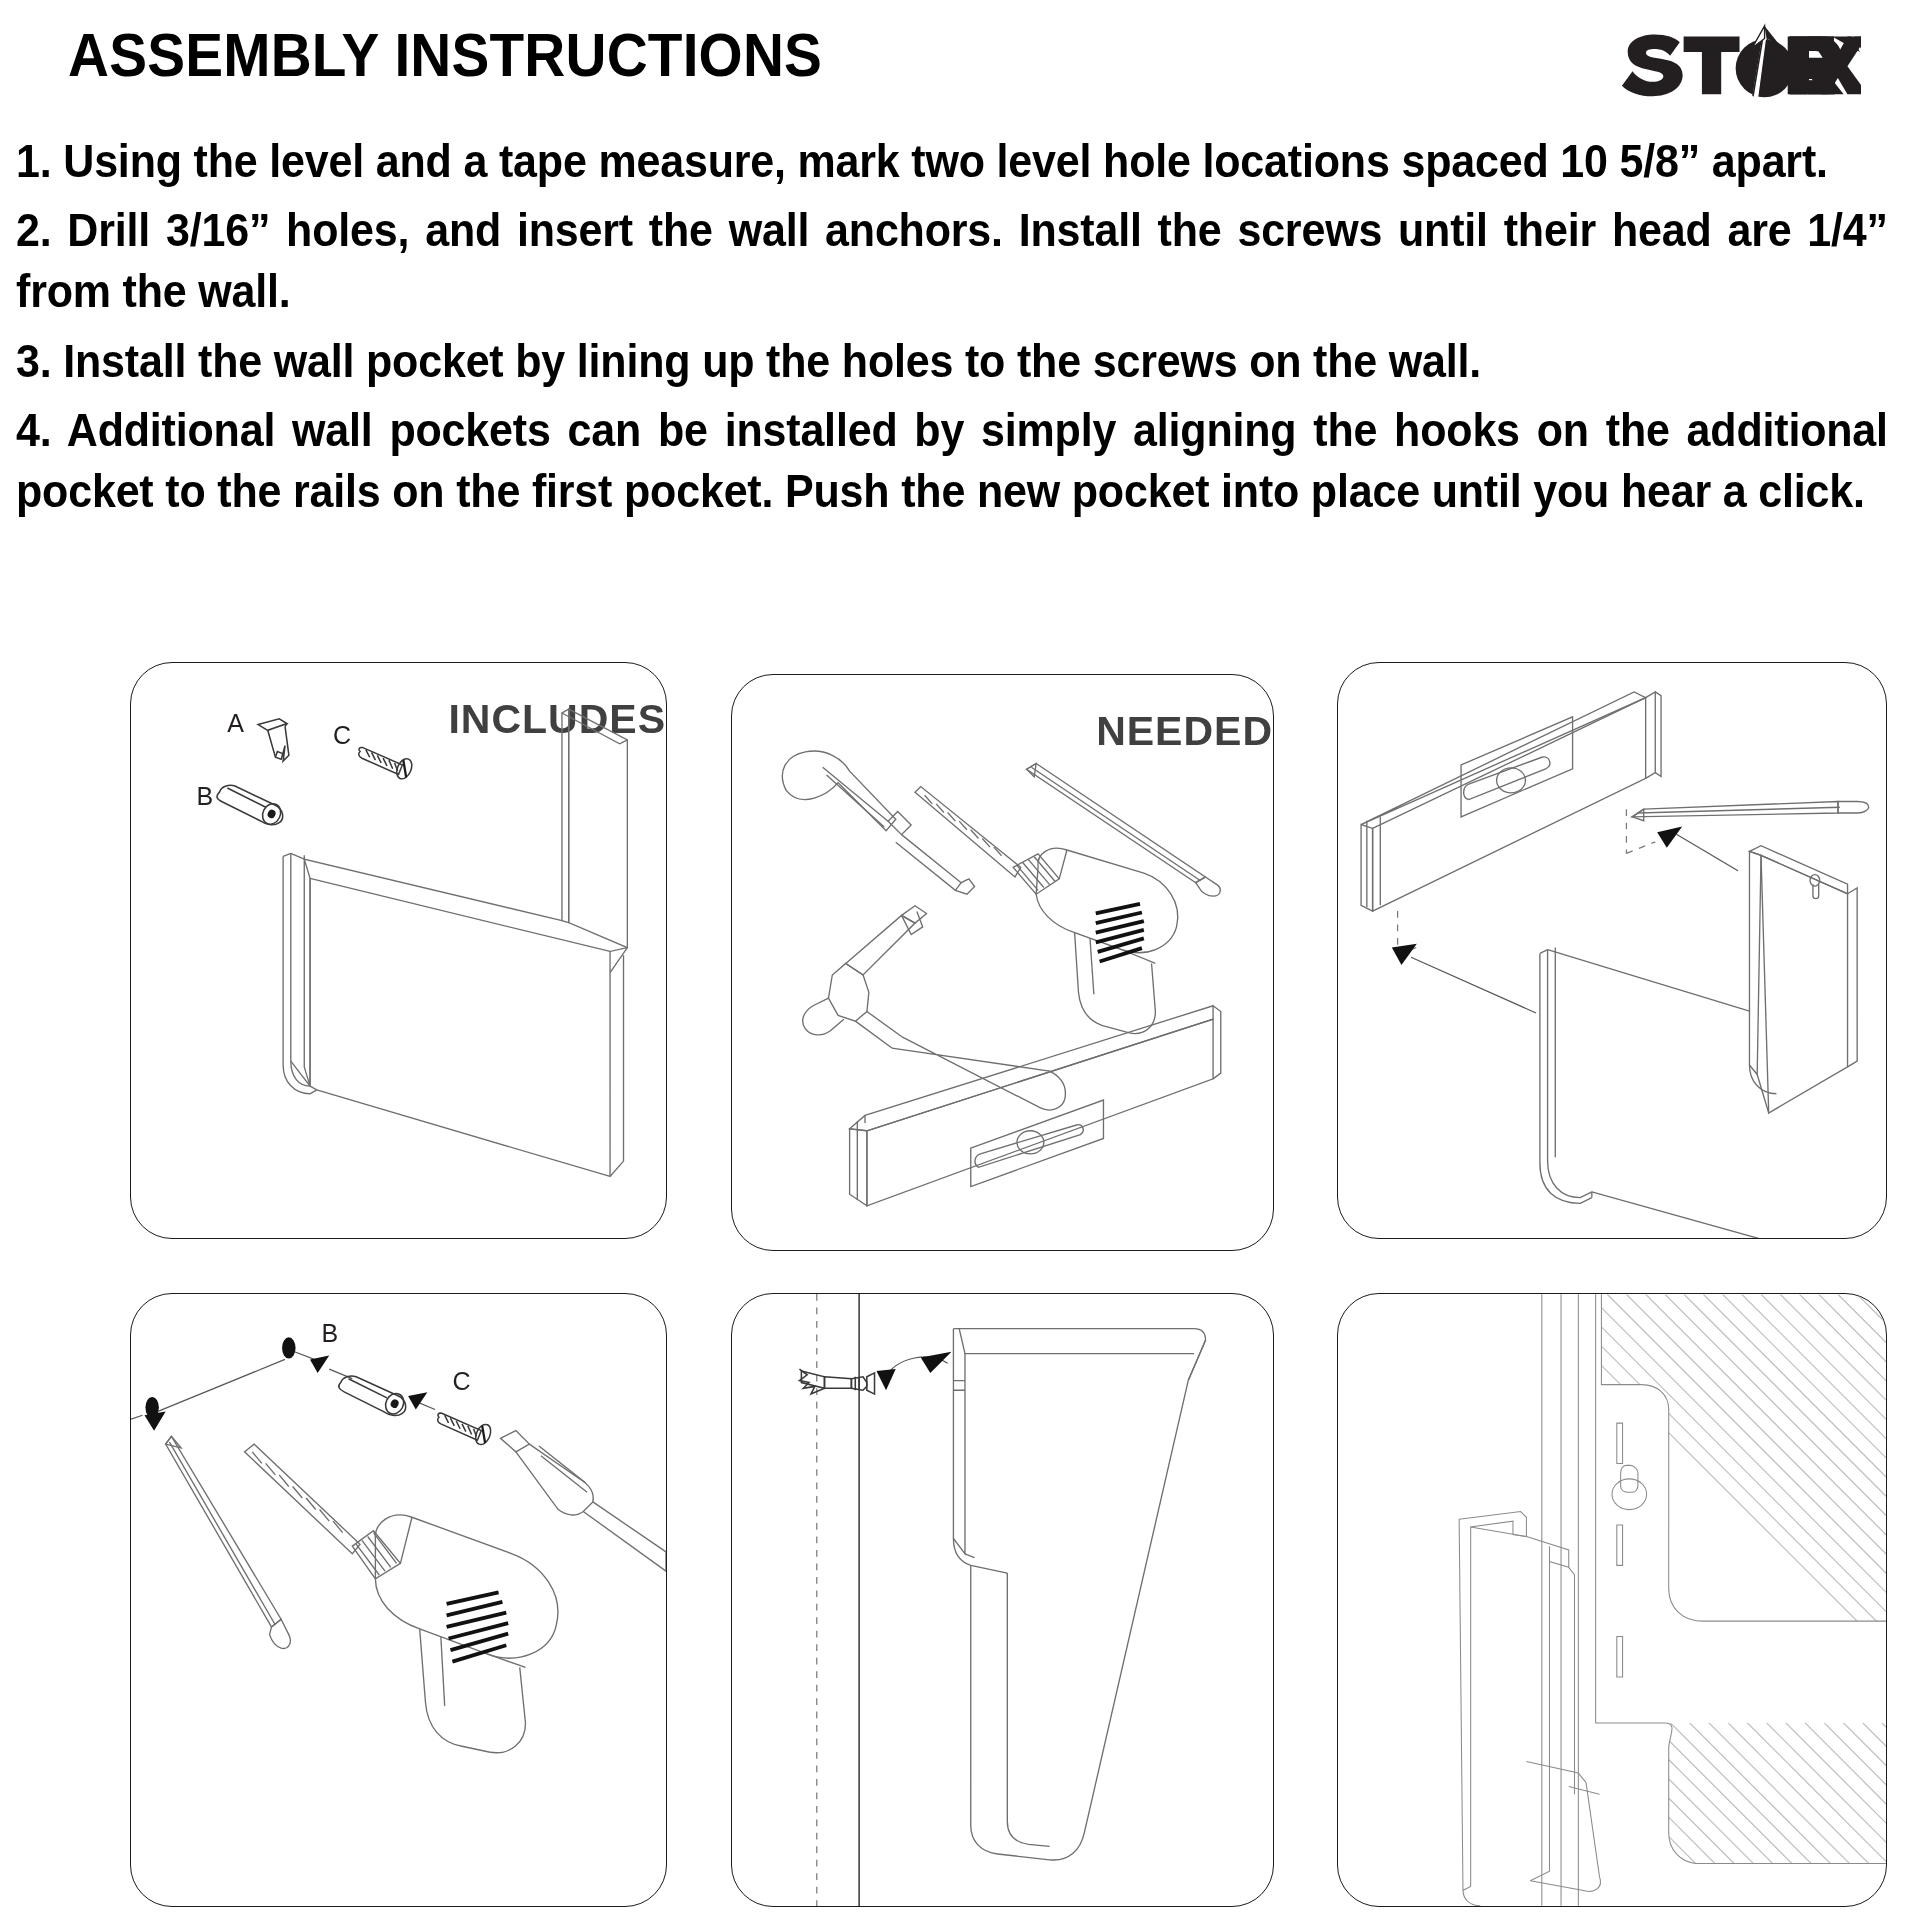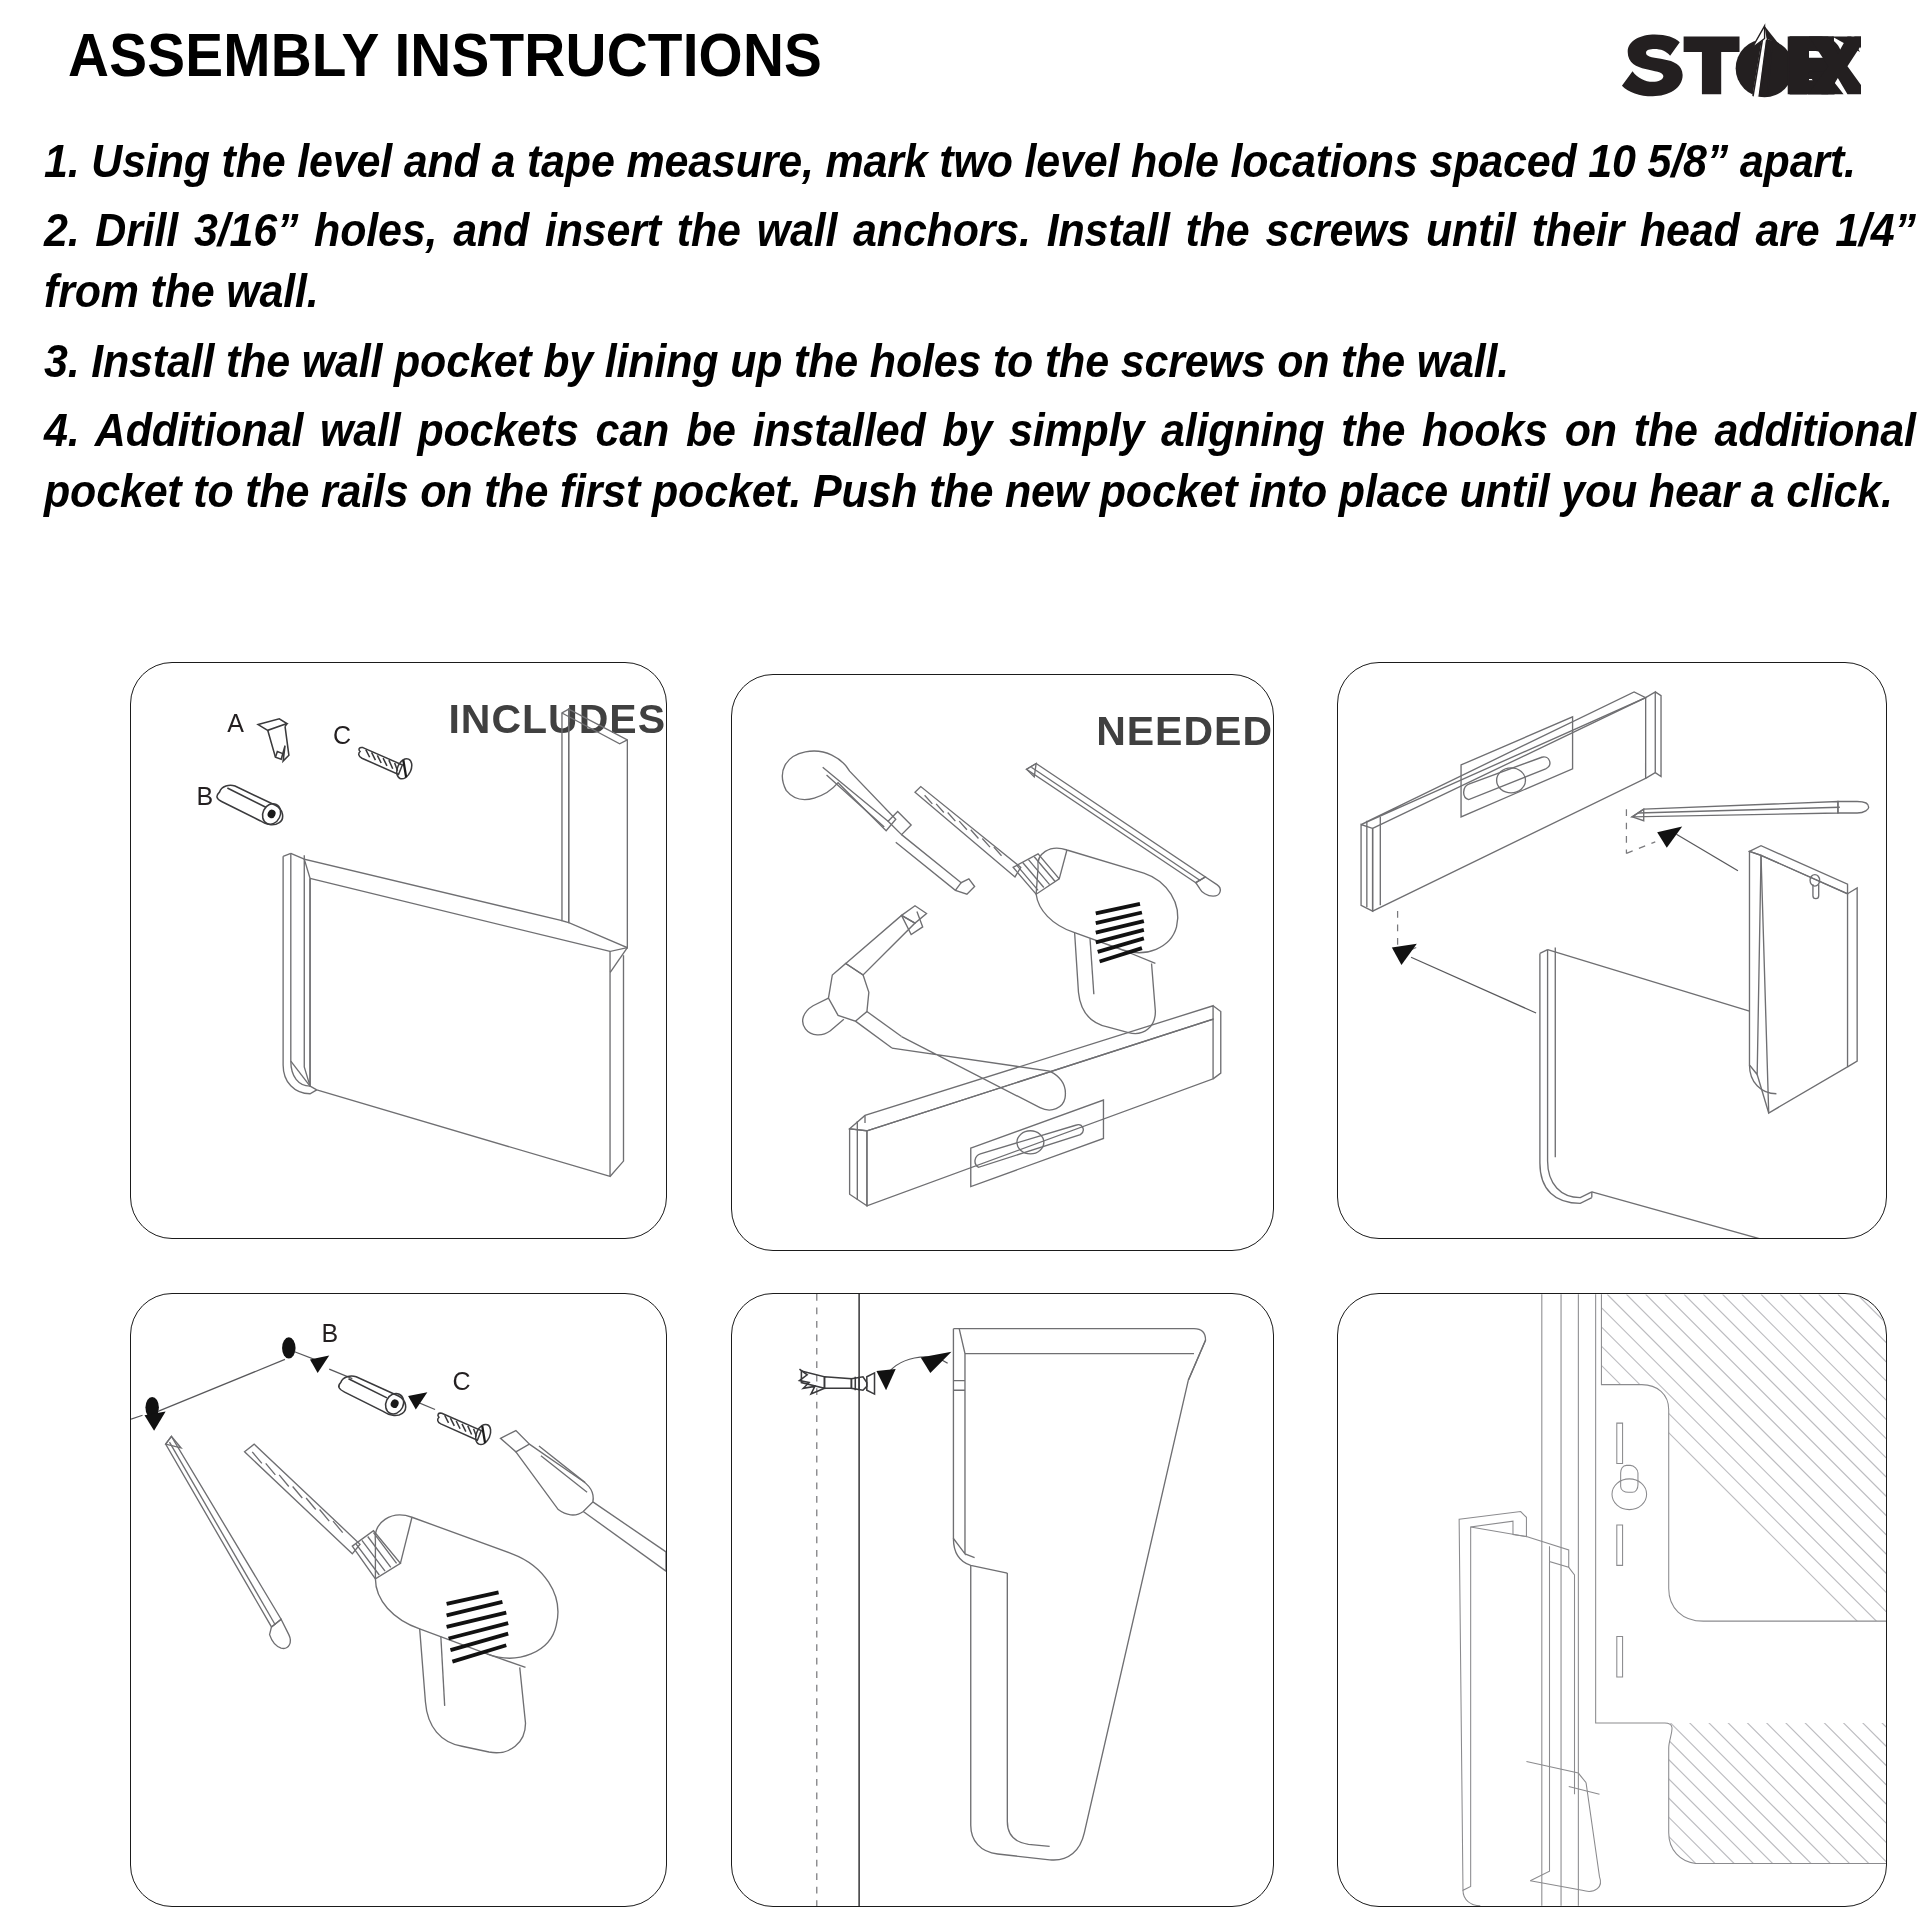--- a/index.html
+++ b/index.html
@@ -50,24 +50,23 @@
     right: 70px;
     top: 23px;
     width: 241px;
     height: 83px;
   }
   .logo svg { display: block; }
 
   
   .steps {
     position: absolute;
-    left: 44px;
+    left: 16px;
     top: 131px;
     width: 1871px;
-    font-style: italic;
   }
   .step {
     font-size: 46px;
     font-weight: 700;
     line-height: 1.32;
     text-align: justify;
     text-justify: inter-word;
     transform: scaleX(0.935);
     transform-origin: left top;
     width: 107%;

